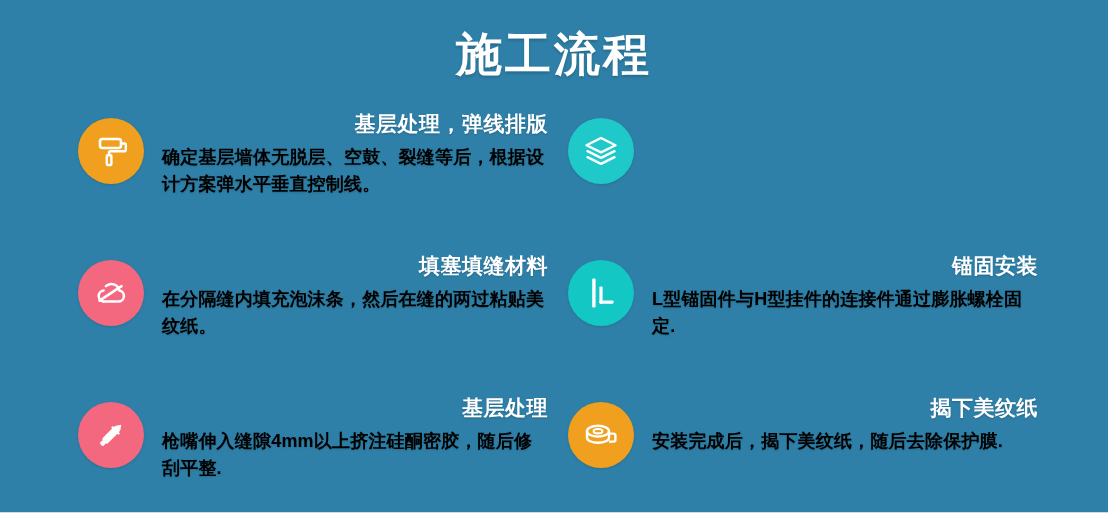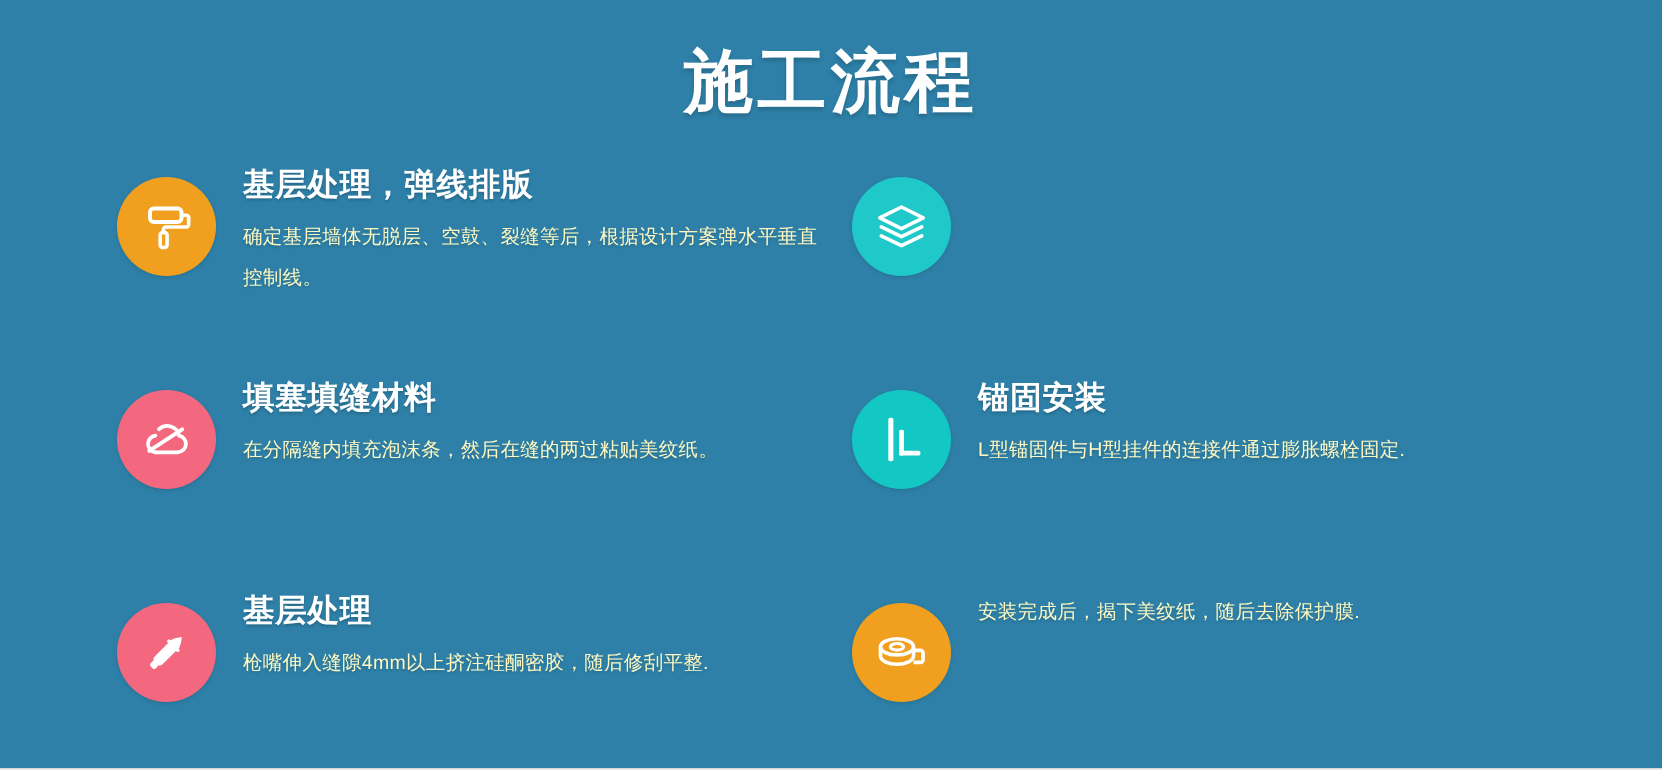--- a/index.html
+++ b/index.html
@@ -81,25 +81,26 @@
   }
   .step-title {
     color: #ffffff;
     font-size: 21px;
     font-weight: bold;
     line-height: 28px;
     letter-spacing: 0.5px;
     margin-bottom: 6px;
     text-shadow: 0 1px 2px rgba(0,0,0,0.20);
     white-space: nowrap;
+    text-align: right;
   }
   .step-desc {
-    color: #fef9c3;
-    font-size: 13px;
-    font-weight: normal;
+    color: #000000;
+    font-size: 18px;
+    font-weight: bold;
     line-height: 27px;
     letter-spacing: 0.2px;
     text-shadow: 0 1px 2px rgba(0,0,0,0.16);
   }
 </style>
 </head>
 <body>
 
 <div id="poster">
 
@@ -179,20 +180,21 @@
     <div class="step">
       <div class="step-icon" style="background:#f0a01e;">
         <svg width="40" height="40" viewBox="0 0 40 40" aria-hidden="true">
           <ellipse cx="17" cy="16.2" rx="11" ry="5.4" fill="none" stroke="#ffffff" stroke-width="2.4"></ellipse>
           <path d="M6 16.2v6.2c0 3 4.9 5.4 11 5.4s11-2.4 11-5.4v-6.2" fill="none" stroke="#ffffff" stroke-width="2.4" stroke-linecap="round"></path>
           <ellipse cx="17" cy="16.2" rx="4.4" ry="2.2" fill="none" stroke="#ffffff" stroke-width="2.1"></ellipse>
           <path d="M28 18.6h4.6c1 0 1.8.8 1.8 1.8v4.4c0 1-.8 1.8-1.8 1.8H28" fill="none" stroke="#ffffff" stroke-width="2.4" stroke-linejoin="round"></path>
         </svg>
       </div>
       <div class="step-text">
+        <div class="step-title">揭下美纹纸</div>
         <div class="step-desc">安装完成后，揭下美纹纸，随后去除保护膜.</div>
       </div>
     </div>
 
   </div>
 </div>
 
 <div id="bottom-strip"></div>
 
 </body></html>

